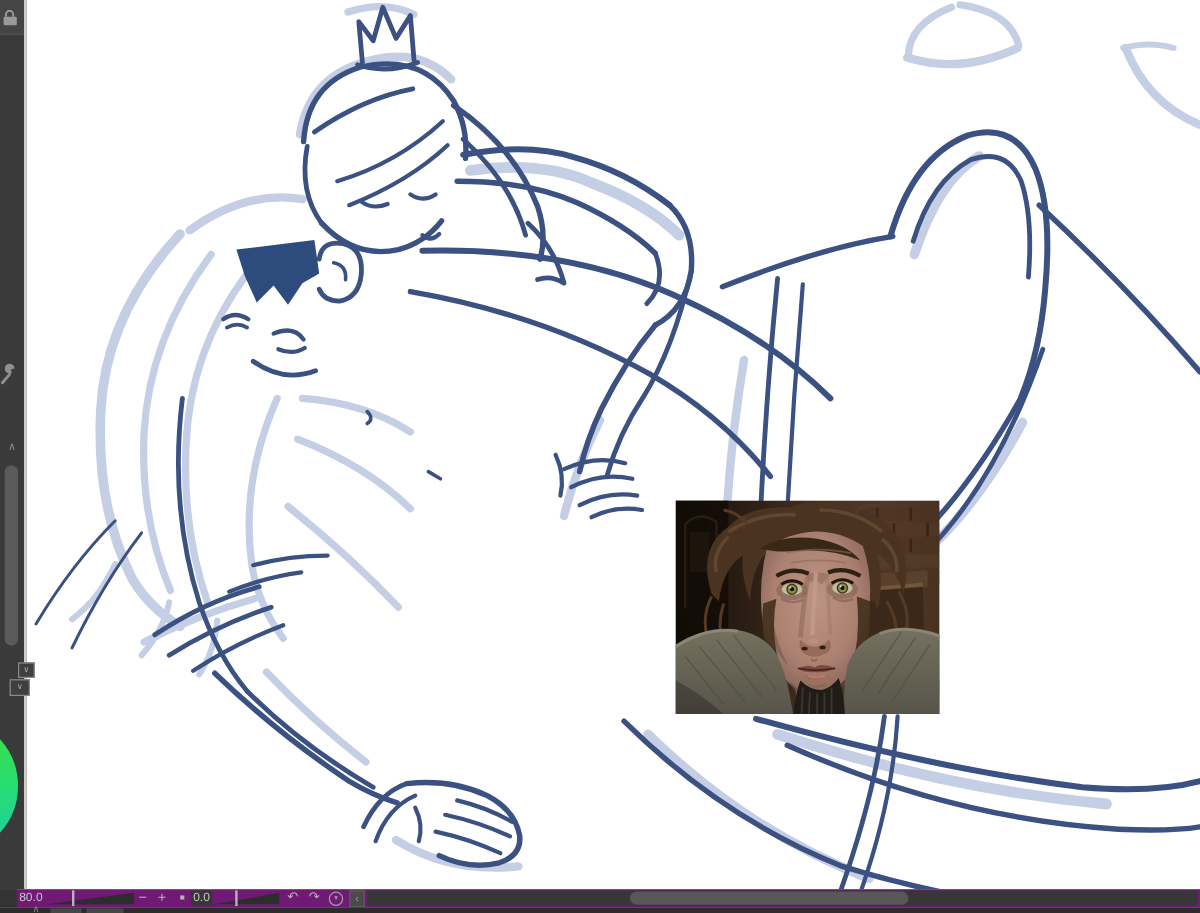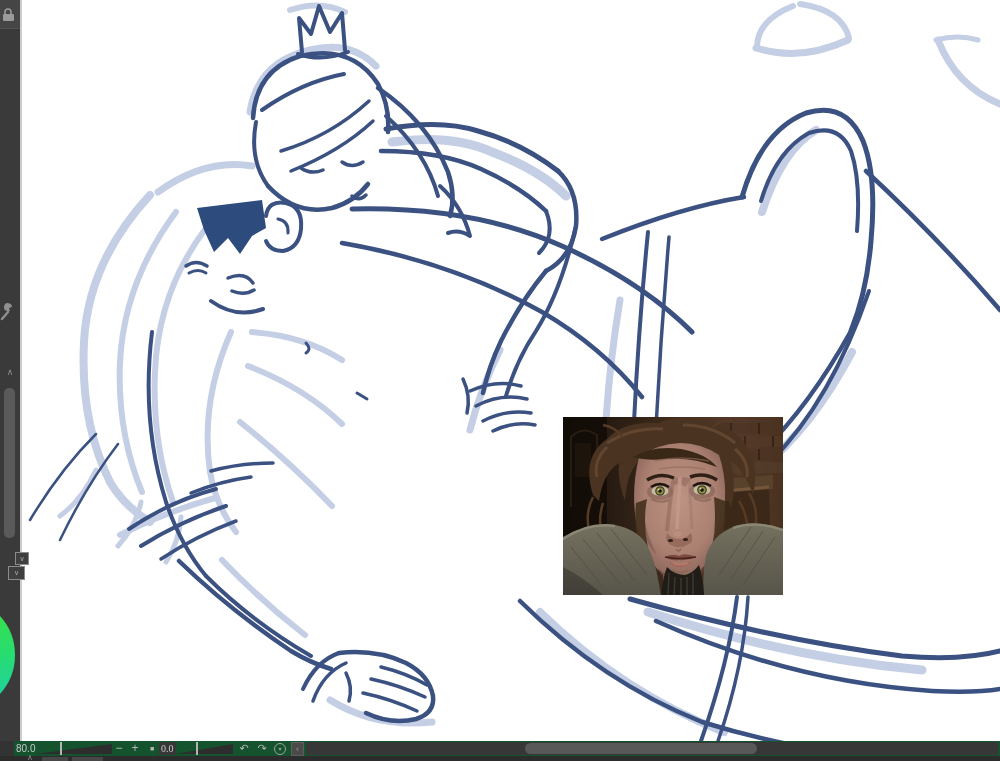--- a/index.html
+++ b/index.html
@@ -21,26 +21,26 @@
   .vscroll-up{position:absolute;left:2px;top:365px;width:16px;height:14px;color:#8d8d8d;
               font-size:9px;line-height:14px;text-align:center;}
   .vthumb{position:absolute;left:4px;top:388px;width:11px;height:150px;background:#5a5a5a;
           border-radius:5px;}
   .ring{position:absolute;left:0;top:595px;z-index:6;}
   .chevbox{position:absolute;z-index:7;background:#3f3f3f;border:1px solid #8b8b8b;
            color:#a9a9a9;font-size:7px;text-align:center;}
   .chevbox1{left:15px;top:552px;width:12px;height:11px;line-height:11px;}
   .chevbox2{left:8px;top:566px;width:15px;height:12px;line-height:12px;}
   
-  .statusbar{position:absolute;left:0;top:741px;width:1000px;height:15px;background:#14532d;
+  .statusbar{position:absolute;left:0;top:741px;width:1000px;height:15px;background:#701a75;
              z-index:8;color:#c8c8c8;font-size:10px;}
   .sb-corner{position:absolute;left:0;top:0;width:14px;height:15px;background:#333333;}
   .sb-text{position:absolute;top:1px;line-height:13px;}
   .zoom-value{left:16px;}
-  .rot-value{left:159px;background:#373737;padding:0 2px;font-family:Liberation Serif, serif;}
+  .rot-value{left:159px;background:#373737;padding:0 2px;}
   .wedge{position:absolute;top:3px;height:10px;background:#2d2d2d;
          clip-path:polygon(0 100%,100% 0,100% 100%);}
   .wedge1{left:36px;width:76px;}
   .wedge2{left:176px;width:57px;}
   .marker{position:absolute;top:1px;width:2px;height:13px;background:#b5b5b5;}
   .marker1{left:60px;}
   .marker2{left:196px;}
   .sb-btn{position:absolute;top:0;height:15px;line-height:15px;text-align:center;color:#b5b5b5;}
   .zoom-out{left:112px;width:14px;font-size:12px;}
   .zoom-in{left:128px;width:14px;font-size:12px;}

